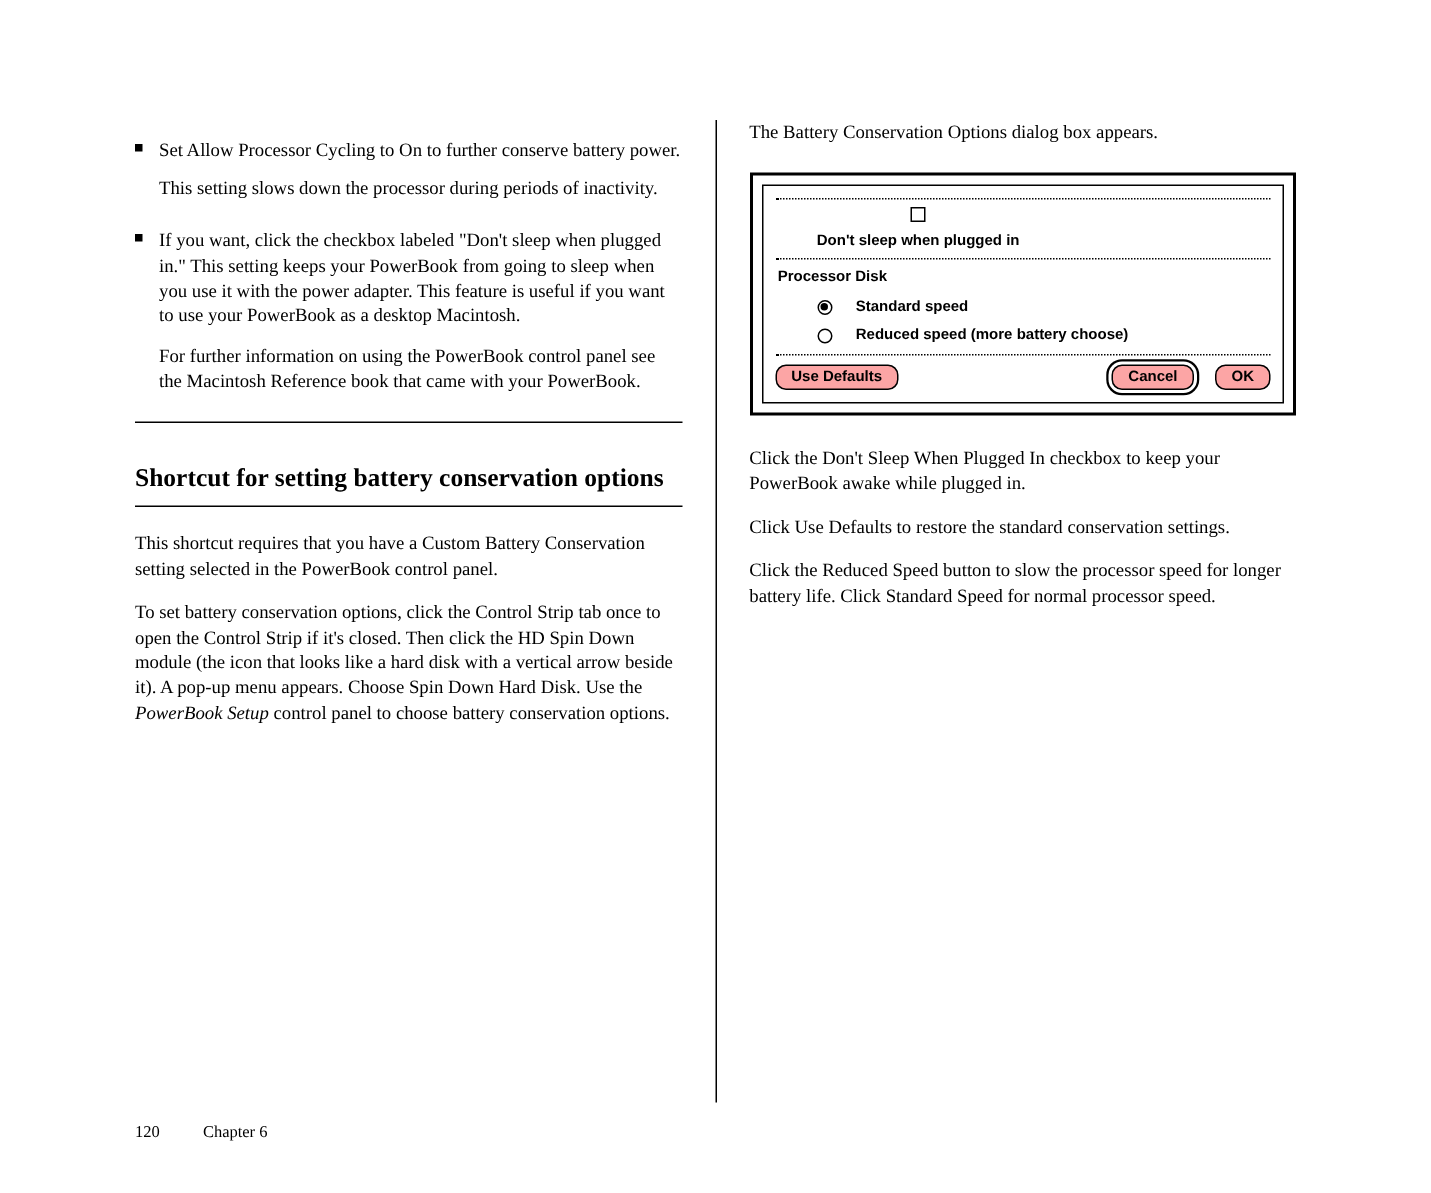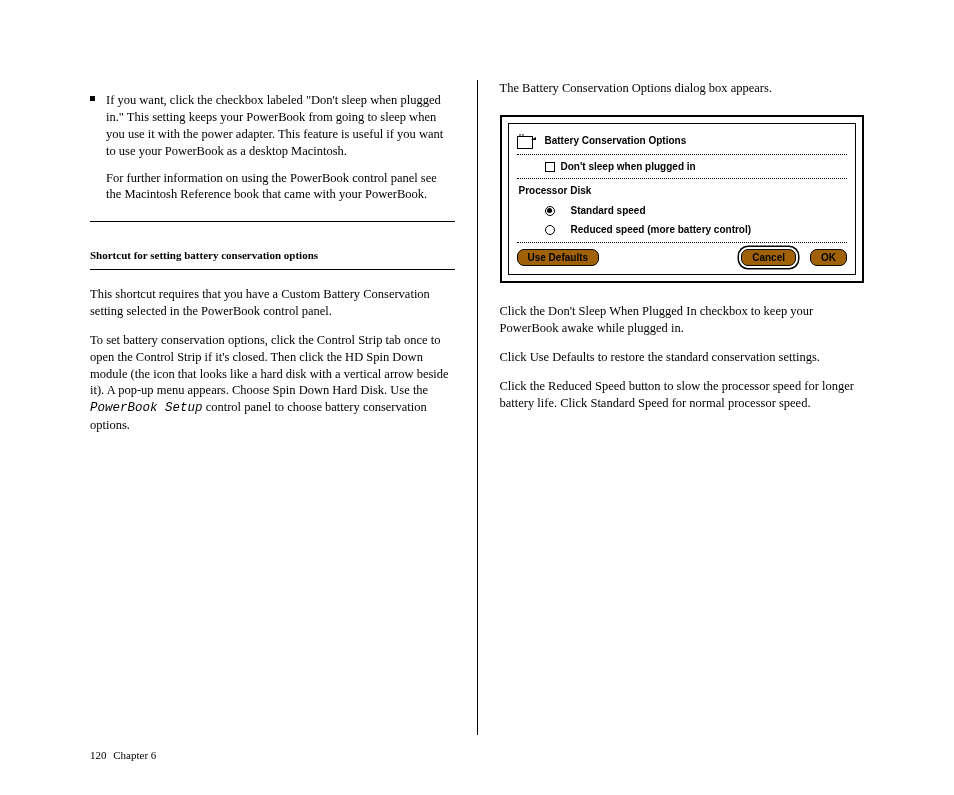--- a/index.html
+++ b/index.html
@@ -41,26 +41,26 @@
   .bullet-block::before {
     content: "";
     position: absolute;
     left: 0; top: 4px;
     width: 5px; height: 5px;
     background: #000;
   }
   .section-title {
     font-family: Georgia, "Times New Roman", serif;
     font-weight: 600;
-    font-size: 11px;
+    font-size: 17px;
     margin: 26px 0 2px;
   }
   .rule { border-top: 1px solid #000; margin: 6px 0 16px; }
   .para { margin: 0 0 12px; }
-  .italic { font-style: italic; font-family: Liberation Mono, monospace; }
+  .italic { font-style: italic; }
 
   
   .dialog-wrap {
     border: 2px solid #000;
     padding: 6px;
     margin: 18px 0 20px;
     width: 100%;
   }
   .dialog {
     border: 1px solid #000;
@@ -79,20 +79,21 @@
   .dotted { border-top: 1px dotted #000; margin: 2px 0; }
   .extension-icon {
     width: 20px; height: 16px;
     position: relative;
   }
   .extension-icon svg { width: 20px; height: 16px; }
 
   .checkbox {
     display: inline-flex; align-items: center; gap: 6px;
     margin-left: 28px;
+    flex-direction: column;
   }
   .checkbox .box {
     width: 10px; height: 10px; border: 1px solid #000;
     display: inline-block;
   }
   .radio {
     display: inline-flex; align-items: center; gap: 16px;
   }
   .radio .circ {
     width: 10px; height: 10px; border: 1px solid #000; border-radius: 50%;
@@ -105,46 +106,51 @@
     display: flex; justify-content: space-between; align-items: center;
     margin-top: 6px;
   }
   .btn {
     border: 1px solid #000;
     border-radius: 7px;
     padding: 1px 10px;
     font-family: Geneva, Arial, sans-serif;
     font-size: 10px;
     font-weight: bold;
-    background: #a16207;
+    background: #fca5a5;
     user-select: none;
   }
   .btn.default {
     box-shadow: 0 0 0 2px #fff, 0 0 0 3.5px #000;
   }
   .btn-group { display: flex; gap: 14px; }
 
   .page-num {
     position: absolute;
     bottom: 32px;
     font-size: 11px;
     font-family: "Times New Roman", serif;
   }
   .page-num.left { left: 90px; }
-  .page-num .chap { margin-left: 4px; }
+  .page-num .chap { margin-left: 26px; }
 </style>
 </head>
 <body>
 
 <div class="page">
   <div class="cols">
 
     <div class="col left">
       <div style="height:12px"></div>
 
+      <div class="bullet-block">
+        <span>Set Allow Processor Cycling to On to further conserve battery power.</span>
+        <div style="height:8px"></div>
+        <span>This setting slows down the processor during periods of inactivity.</span>
+      </div>
 
       <div class="bullet-block">
         <span>If you want, click the checkbox labeled "Don't sleep when plugged in." This setting keeps your PowerBook from going to sleep when you use it with the power adapter. This feature is useful if you want to use your PowerBook as a desktop Macintosh.</span>
         <div style="height:10px"></div>
         <span>For further information on using the PowerBook control panel see the Macintosh Reference book that came with your PowerBook.</span>
       </div>
 
       <div class="rule"></div>
       <div class="section-title">Shortcut for setting battery conservation options</div>
       <div class="rule"></div>
@@ -153,31 +159,20 @@
       <p class="para">
         <span>To set battery conservation options, click the Control Strip tab once to open the Control Strip if it's closed. Then click the HD Spin Down module (the icon that looks like a hard disk with a vertical arrow beside it). A pop-up menu appears. Choose Spin Down Hard Disk. Use the </span><span class="italic">PowerBook Setup</span><span> control panel to choose battery conservation options.</span>
       </p>
     </div>
 
     <div class="col right">
       <p class="para">The Battery Conservation Options dialog box appears.</p>
 
       <div class="dialog-wrap">
         <div class="dialog">
-          <div class="row">
-            <span class="extension-icon">
-              <svg viewBox="0 0 20 16">
-                <rect x="0.5" y="3.5" width="15" height="12" fill="none" stroke="#000" stroke-width="1"></rect>
-                <path d="M14 7 L19 4 L19 7 Z" fill="#000"></path>
-                <line x1="3" y1="1" x2="3" y2="4" stroke="#000"></line>
-                <line x1="6" y1="1" x2="6" y2="4" stroke="#000"></line>
-              </svg>
-            </span>
-            <span>Battery Conservation Options</span>
-          </div>
           <div class="dotted"></div>
 
           <div class="row">
             <label class="checkbox">
               <span class="box"></span>
               <span>Don't sleep when plugged in</span>
             </label>
           </div>
           <div class="dotted"></div>
 
@@ -186,21 +181,21 @@
           </div>
           <div class="row" style="margin-left:28px">
             <label class="radio selected">
               <span class="circ"></span>
               <span>Standard speed</span>
             </label>
           </div>
           <div class="row" style="margin-left:28px">
             <label class="radio">
               <span class="circ"></span>
-              <span>Reduced speed (more battery control)</span>
+              <span>Reduced speed (more battery choose)</span>
             </label>
           </div>
           <div class="dotted"></div>
 
           <div class="btn-row">
             <span class="btn">Use Defaults</span>
             <span class="btn-group">
               <span class="btn default">Cancel</span>
               <span class="btn">OK</span>
             </span>

